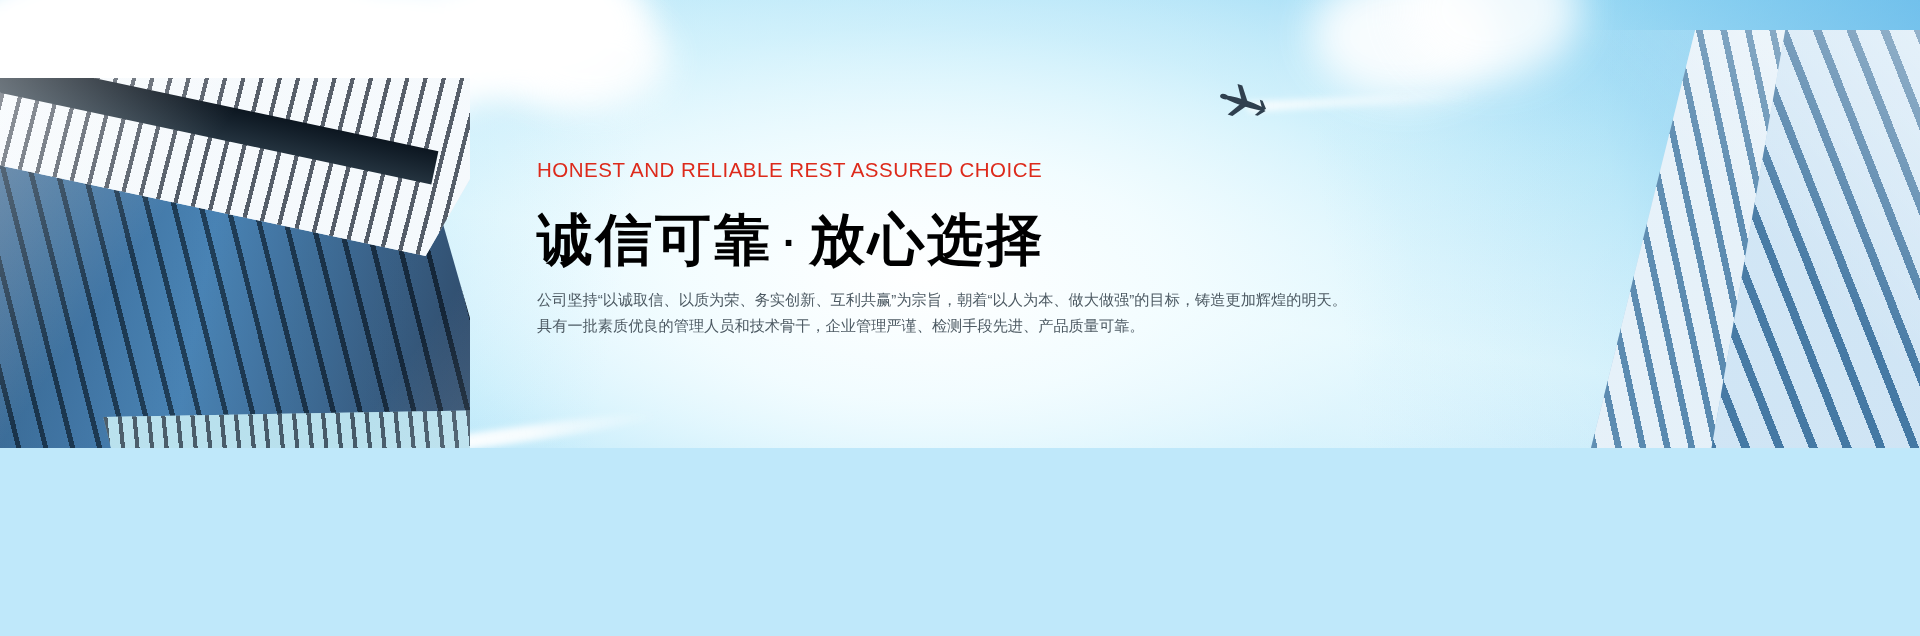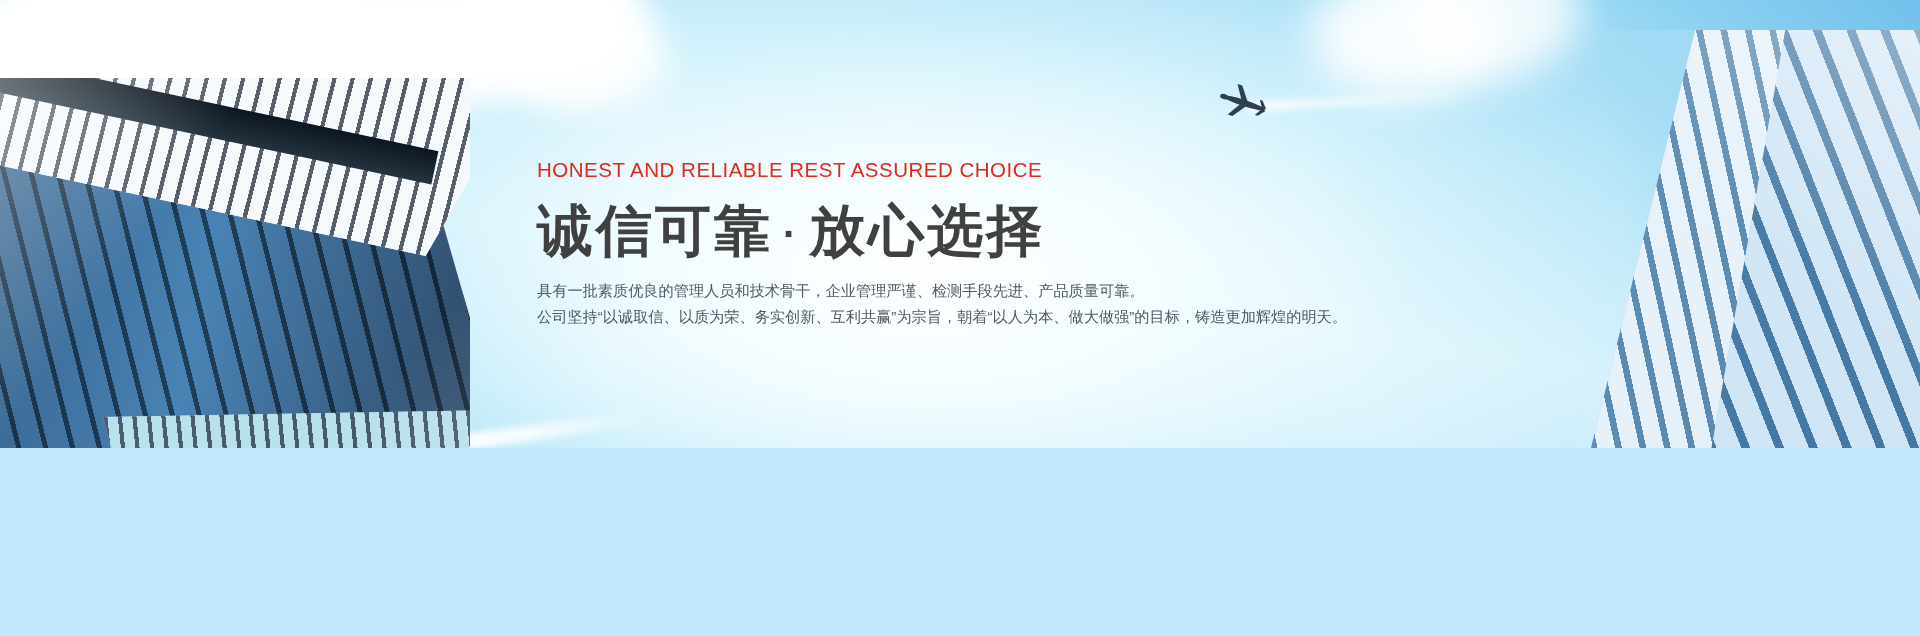--- a/index.html
+++ b/index.html
@@ -205,22 +205,22 @@
   }
   .eng{
     color:#dd2a1b;
     font-size:20.5px;
     letter-spacing:.5px;
     font-weight:500;
     line-height:1.25;
     white-space:nowrap;
   }
   .headline{
-    margin-top:15px;
-    color:#404040;
+    margin-top:24px;
+    color:#000000;
     font-size:56px;
     font-weight:bold;
     letter-spacing:3px;
     line-height:1.18;
     white-space:nowrap;
   }
   .headline .dot{
     font-size:40px;
     vertical-align:middle;
     padding:0 10px;
@@ -303,18 +303,18 @@
     <div class="bld-right-dark"></div>
     <div class="bld-right-sheen"></div>
   </div>
 
   <div class="copy">
     <div class="eng">HONEST AND RELIABLE  REST ASSURED CHOICE</div>
     <div class="headline">
       <span>诚信可靠</span><span class="dot">·</span><span>放心选择</span>
     </div>
     <div class="body-lines">
+      <div>公司坚持“以诚取信、以质为荣、务实创新、互利共赢”为宗旨，朝着“以人为本、做大做强”的目标，铸造更加辉煌的明天。</div>
       <div>具有一批素质优良的管理人员和技术骨干，企业管理严谨、检测手段先进、产品质量可靠。</div>
-      <div>公司坚持“以诚取信、以质为荣、务实创新、互利共赢”为宗旨，朝着“以人为本、做大做强”的目标，铸造更加辉煌的明天。</div>
     </div>
   </div>
 
 </div>
 
 </body></html>

